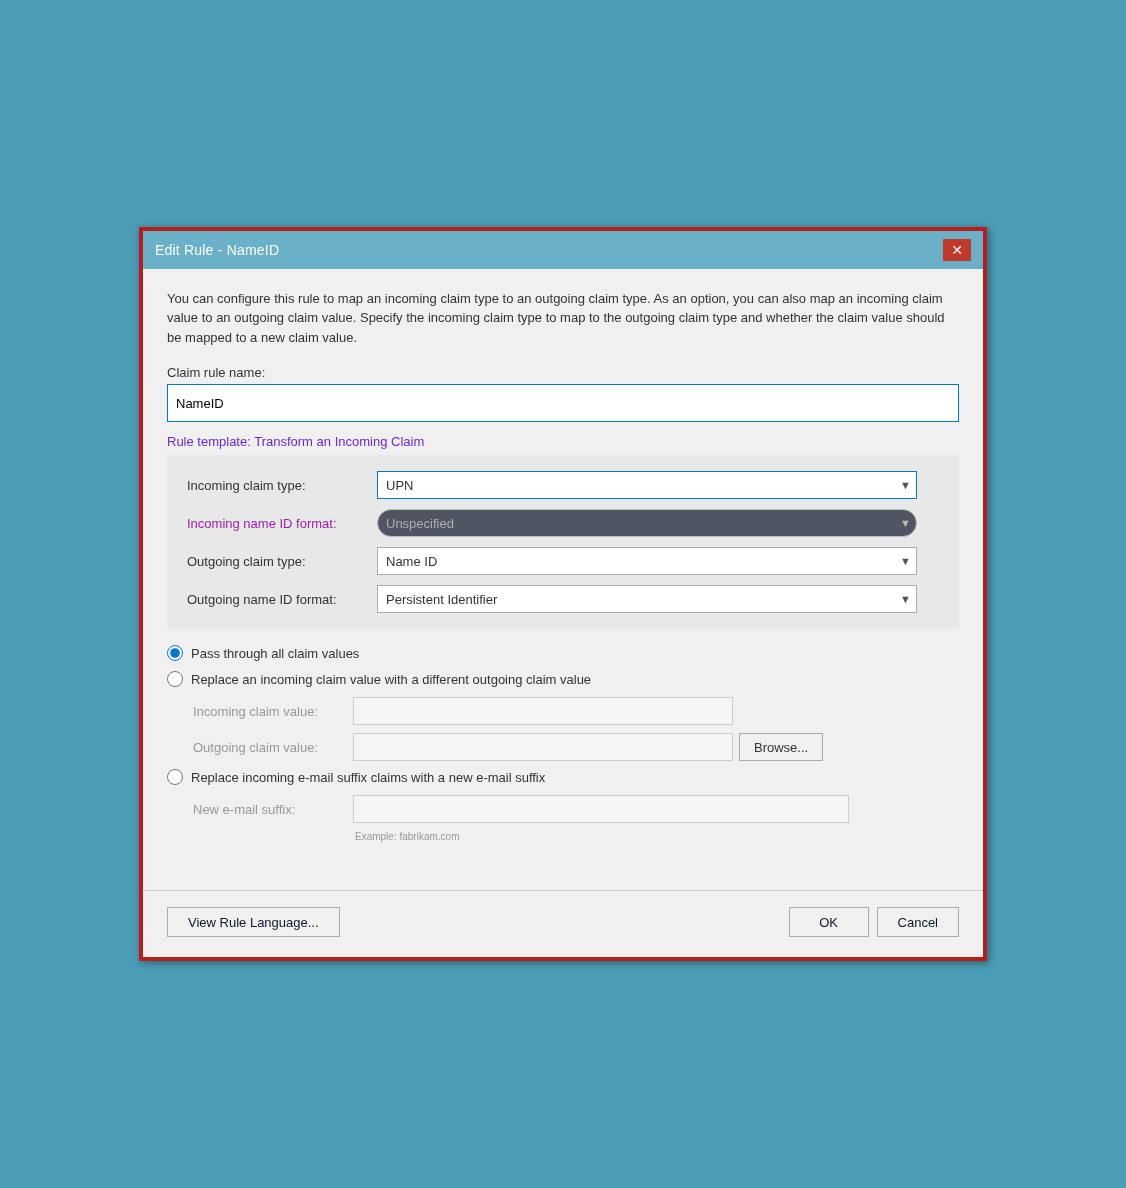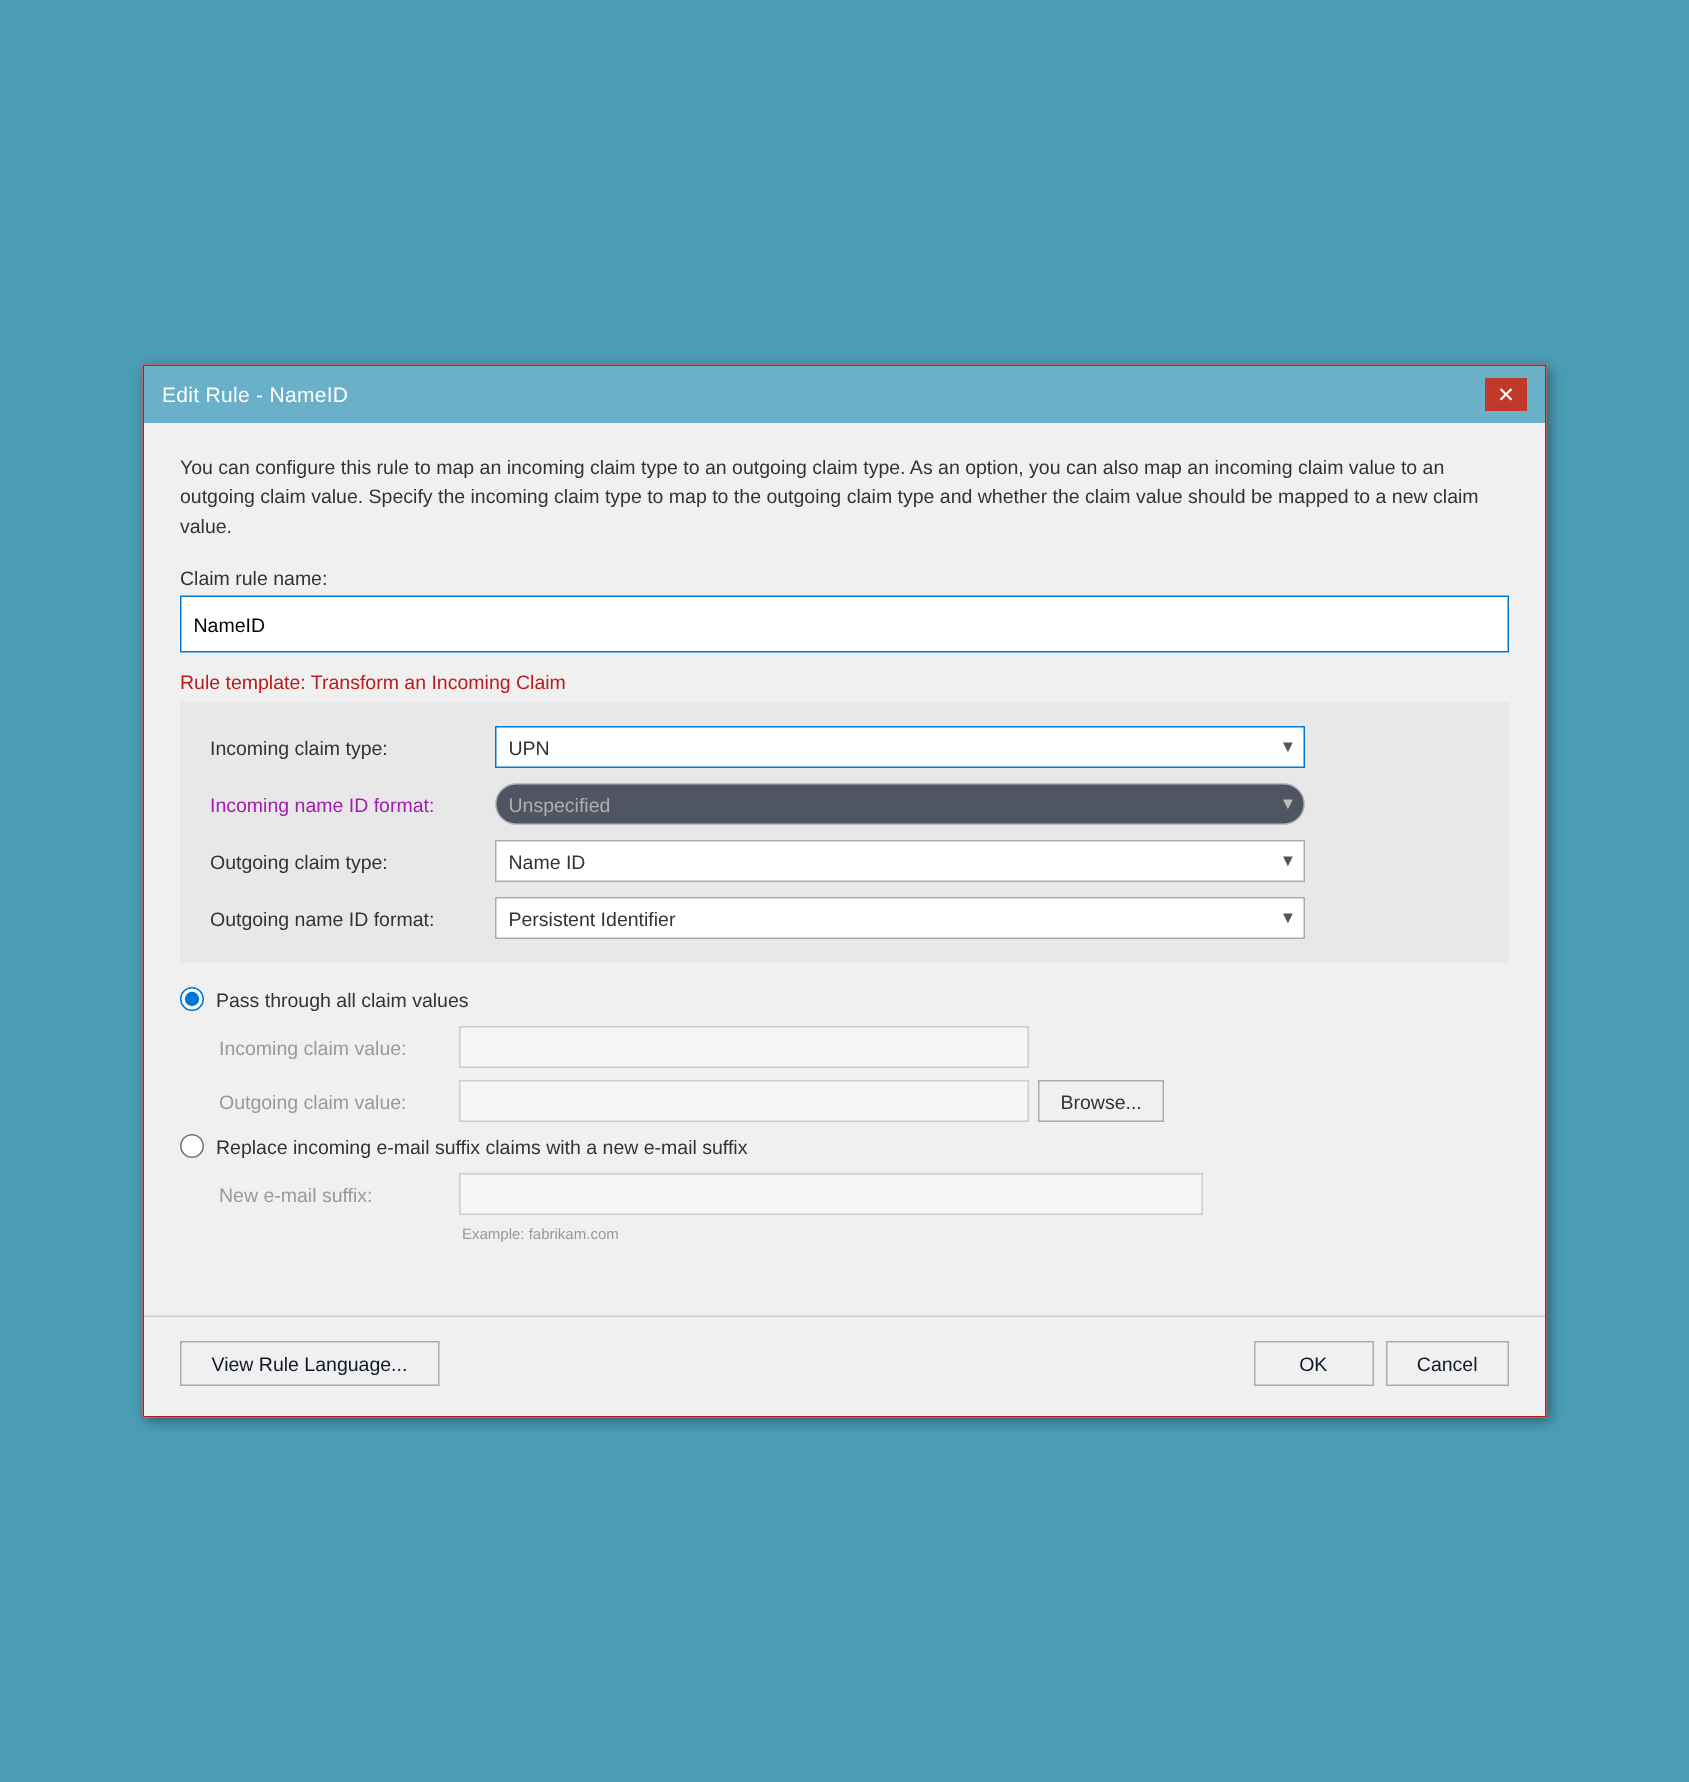--- a/index.html
+++ b/index.html
@@ -12,23 +12,23 @@
       background: #4a9db5;
       display: flex;
       justify-content: center;
       align-items: center;
       min-height: 100vh;
       font-family: 'Segoe UI', Tahoma, Geneva, Verdana, sans-serif;
       font-size: 13px;
     }
 
     .window {
-      width: 936px;
+      width: 848px;
       background: #f0f0f0;
-      border: 1px solid #b91c1c;
+      border: 4px solid #b91c1c;
       box-shadow: 2px 2px 8px rgba(0,0,0,0.4);
     }
 
     .title-bar {
       background: #6ab0c8;
       display: flex;
       align-items: center;
       justify-content: space-between;
       padding: 8px 12px;
       height: 38px;
@@ -80,21 +80,21 @@
       width: 100%;
       border: 1px solid #0078d7;
       padding: 18px 8px;
       font-size: 13px;
       background: #fff;
       outline: none;
       height: 28px;
     }
 
     .rule-template-text {
-      color: #b91c1c;
+      color: #6d28d9;
       font-size: 13px;
       margin-bottom: 6px;
     }
 
     .form-section {
       background: #e8e8e8;
       padding: 16px 20px;
       margin-bottom: 16px;
     }
 
@@ -342,20 +342,24 @@
 
     </div>
 
     <div class="radio-section">
 
       <div class="radio-row">
         <input type="radio" name="claim_option" id="radio_pass" checked="" style="">
         <label class="radio-label" for="radio_pass">Pass through all claim values</label>
       </div>
 
+      <div class="radio-row">
+        <input type="radio" name="claim_option" id="radio_replace" style="">
+        <label class="radio-label" for="radio_replace">Replace an incoming claim value with a different outgoing claim value</label>
+      </div>
 
       <div class="sub-fields">
         <div class="sub-row">
           <span class="sub-label">Incoming claim value:</span>
           <input type="text" class="sub-input" disabled="" style="">
         </div>
         <div class="sub-row">
           <span class="sub-label">Outgoing claim value:</span>
           <input type="text" class="sub-input" disabled="" style="">
           <button class="browse-btn">Browse...</button>

